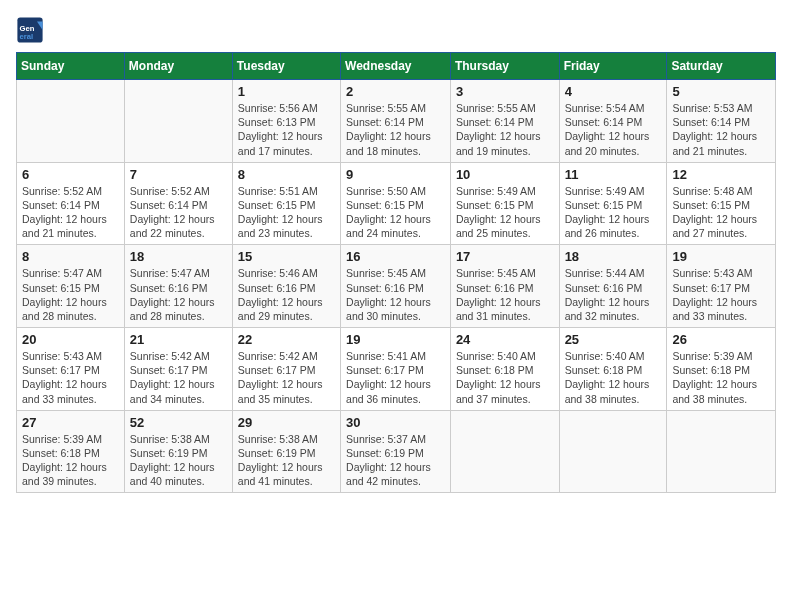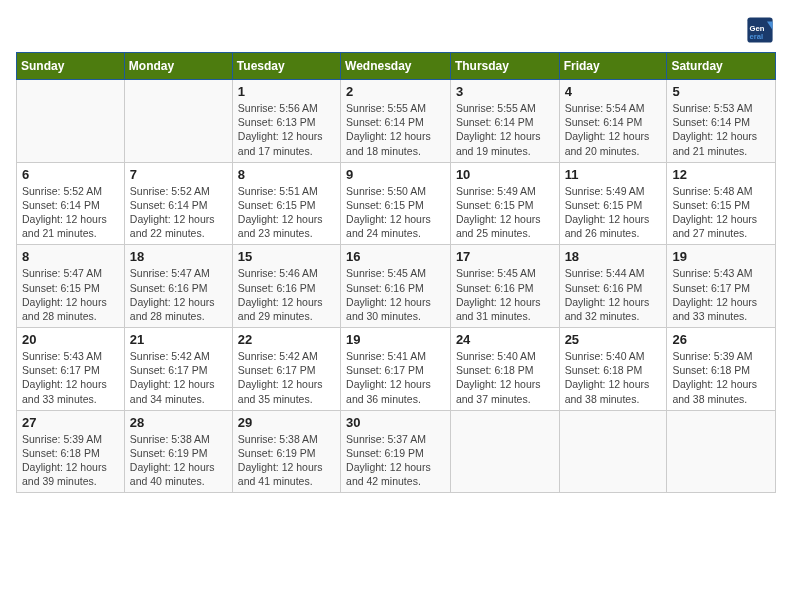--- a/index.html
+++ b/index.html
@@ -5,21 +5,21 @@
     * { box-sizing: border-box; margin: 0; padding: 0; }
     body {
       font-family: Arial, sans-serif;
       background: #fff;
       width: 792px;
       min-height: 612px;
       padding: 16px;
     }
     .header {
       display: flex;
-      justify-content: flex-end;
+      justify-content: flex-start;
       align-items: flex-start;
       margin-bottom: 8px;
     }
     .logo {
       display: flex;
       align-items: center;
     }
     .logo-text {
       font-size: 18px;
       font-weight: bold;
@@ -45,21 +45,21 @@
     .subtitle {
       font-size: 14px;
       color: #333;
     }
     .calendar {
       width: 100%;
       border-collapse: collapse;
       font-size: 11px;
     }
     .calendar thead th {
-      background-color: #4d7c0f;
+      background-color: #15803d;
       color: #fff;
       padding: 6px 4px;
       text-align: left;
       font-size: 12px;
       border: 1px solid #1e5a9a;
     }
     .calendar tbody td {
       border: 1px solid #ccc;
       vertical-align: top;
       padding: 4px 5px;
@@ -293,21 +293,21 @@
         </td>
       </tr>
       <tr>
         <td>
           <span class="day-number">27</span>
           <div class="day-info" style="white-space: pre-line;">Sunrise: 5:39 AM
 Sunset: 6:18 PM
 Daylight: 12 hours and 39 minutes.</div>
         </td>
         <td>
-          <span class="day-number">28</span>
+          <span class="day-number">52</span>
           <div class="day-info" style="white-space: pre-line;">Sunrise: 5:38 AM
 Sunset: 6:19 PM
 Daylight: 12 hours and 40 minutes.</div>
         </td>
         <td>
           <span class="day-number">29</span>
           <div class="day-info" style="white-space: pre-line;">Sunrise: 5:38 AM
 Sunset: 6:19 PM
 Daylight: 12 hours and 41 minutes.</div>
         </td>

